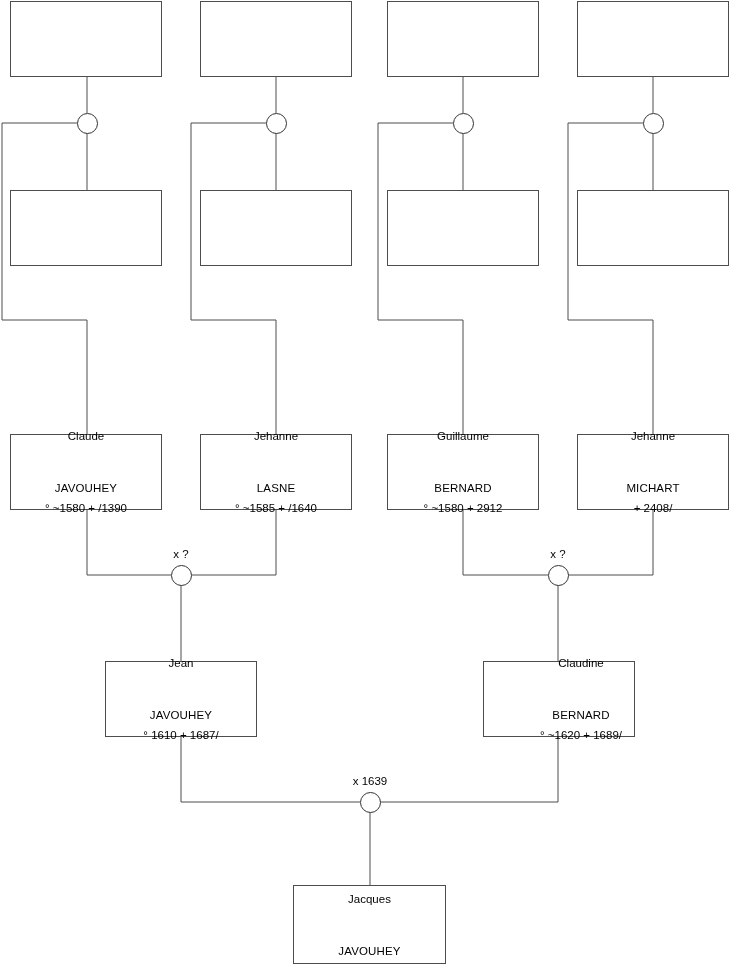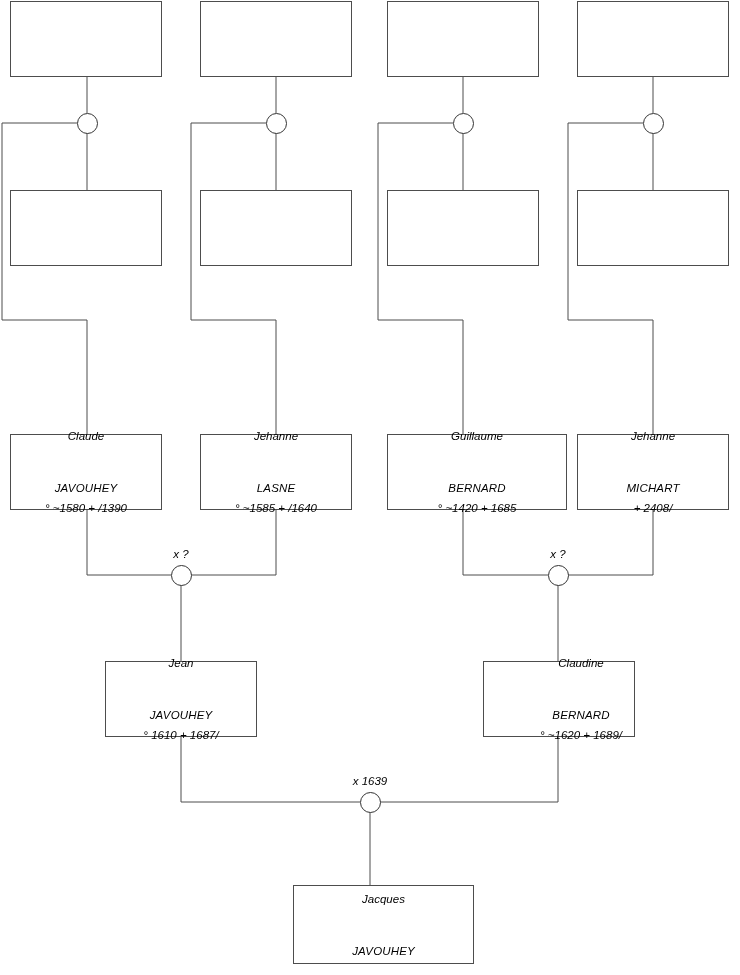--- a/index.html
+++ b/index.html
@@ -10,21 +10,20 @@
   body {
     font-family: "Liberation Sans", sans-serif;
     -webkit-font-smoothing: antialiased;
   }
   #chart-root {
     position: relative;
     width: 740px;
     height: 975px;
     overflow: hidden;
     background: #ffffff;
-    font-style: italic;
   }
   #edges {
     position: absolute;
     left: 0;
     top: 0;
     width: 740px;
     height: 975px;
     pointer-events: none;
   }
   .pbox {
@@ -109,41 +108,41 @@
     <div class="pbox" style="left: 10px; top: 434px; width: 152px; height: 76px;">
       <span class="ln given">Claude</span>
       <span class="ln surname">JAVOUHEY</span>
       <span class="ln dates">° ~1580 + /1390</span>
     </div>
     <div class="pbox" style="left: 200px; top: 434px; width: 152px; height: 76px;">
       <span class="ln given">Jehanne</span>
       <span class="ln surname">LASNE</span>
       <span class="ln dates">° ~1585 + /1640</span>
     </div>
-    <div class="pbox" style="left: 387px; top: 434px; width: 180px; height: 76px;">
+    <div class="pbox" style="left: 387px; top: 434px; width: 152px; height: 76px;">
       <span class="ln given">Guillaume</span>
       <span class="ln surname">BERNARD</span>
-      <span class="ln dates">° ~1420 + 1685</span>
+      <span class="ln dates">° ~1580 + 2912</span>
     </div>
     <div class="pbox" style="left: 577px; top: 434px; width: 152px; height: 76px;">
       <span class="ln given">Jehanne</span>
       <span class="ln surname">MICHART</span>
       <span class="ln dates">+ 2408/</span>
     </div>
     <div class="pbox" style="left: 105px; top: 661px; width: 152px; height: 76px;">
       <span class="ln given">Jean</span>
       <span class="ln surname">JAVOUHEY</span>
       <span class="ln dates">° 1610 + 1687/</span>
     </div>
     <div class="pbox" style="left: 483px; top: 661px; width: 152px; height: 76px; padding-left: 44px;">
       <span class="ln given">Claudine</span>
       <span class="ln surname">BERNARD</span>
       <span class="ln dates">° ~1620 + 1689/</span>
     </div>
-    <div class="pbox" style="left: 293px; top: 885px; width: 181px; height: 79px;">
+    <div class="pbox" style="left: 293px; top: 885px; width: 153px; height: 79px;">
       <span class="ln given">Jacques</span>
       <span class="ln surname">JAVOUHEY</span>
     </div>
     <div class="union" style="left: 76.5px; top: 112.5px;"></div>
     <div class="union" style="left: 265.5px; top: 112.5px;"></div>
     <div class="union" style="left: 452.5px; top: 112.5px;"></div>
     <div class="union" style="left: 642.5px; top: 112.5px;"></div>
     <div class="union" style="left: 170.5px; top: 564.5px;"></div>
     <div class="ulabel" style="left: 141px; top: 548px; width: 80px; text-align: center;">x ?</div>
     <div class="union" style="left: 547.5px; top: 564.5px;"></div>

